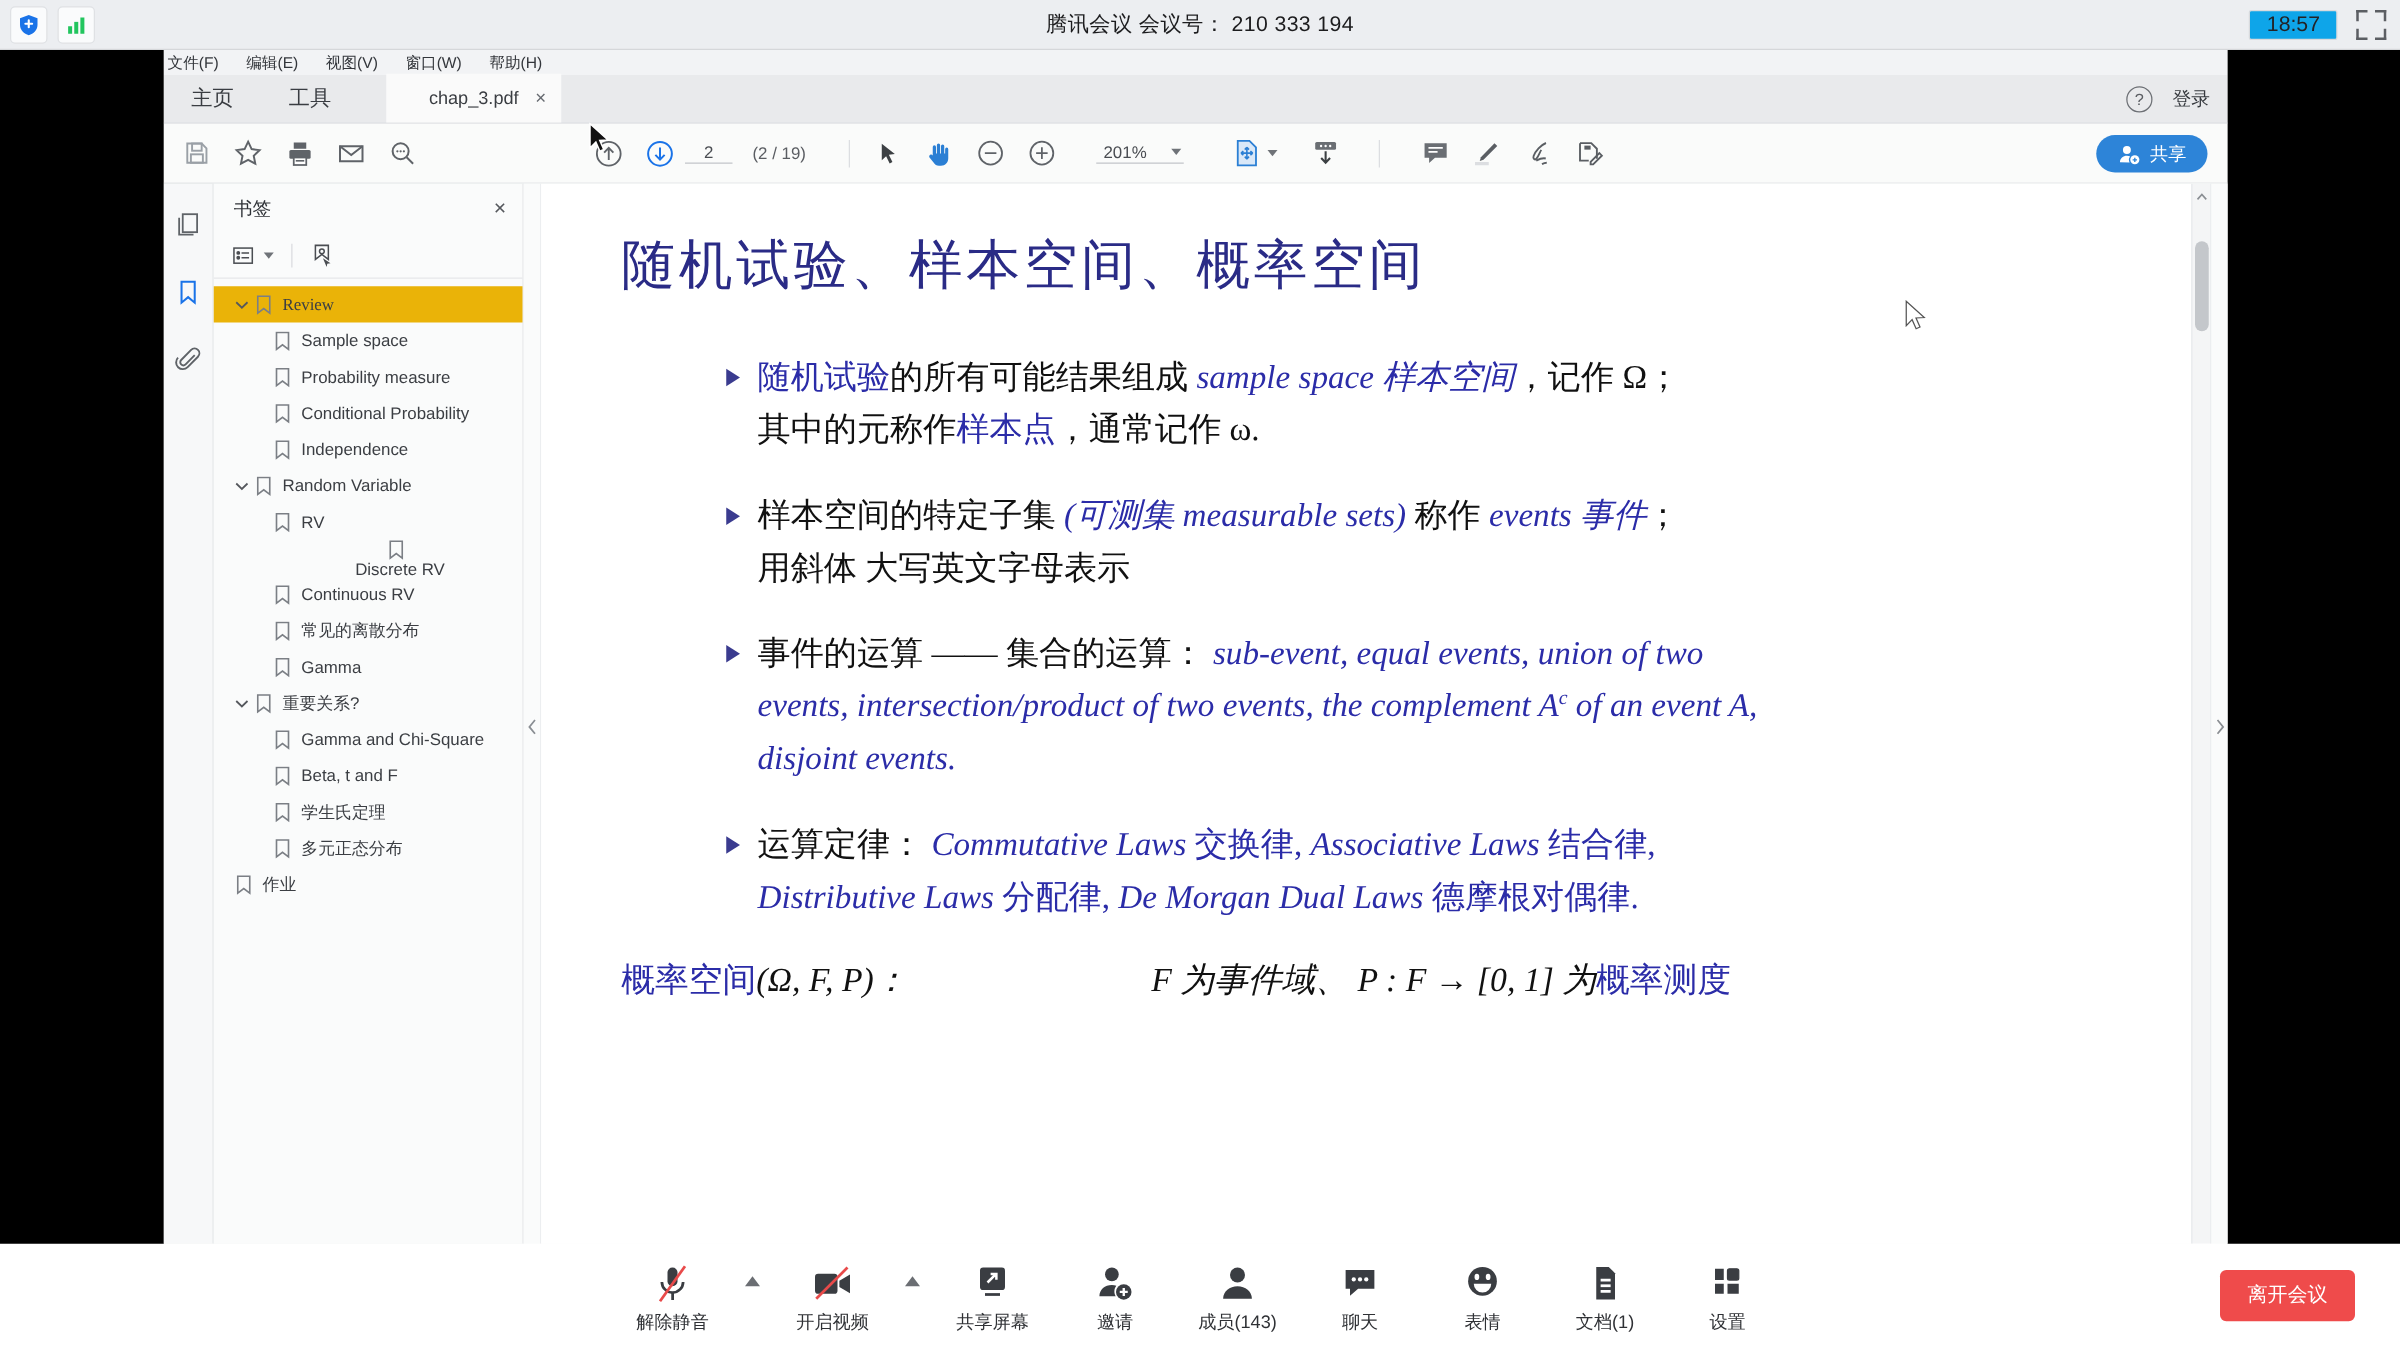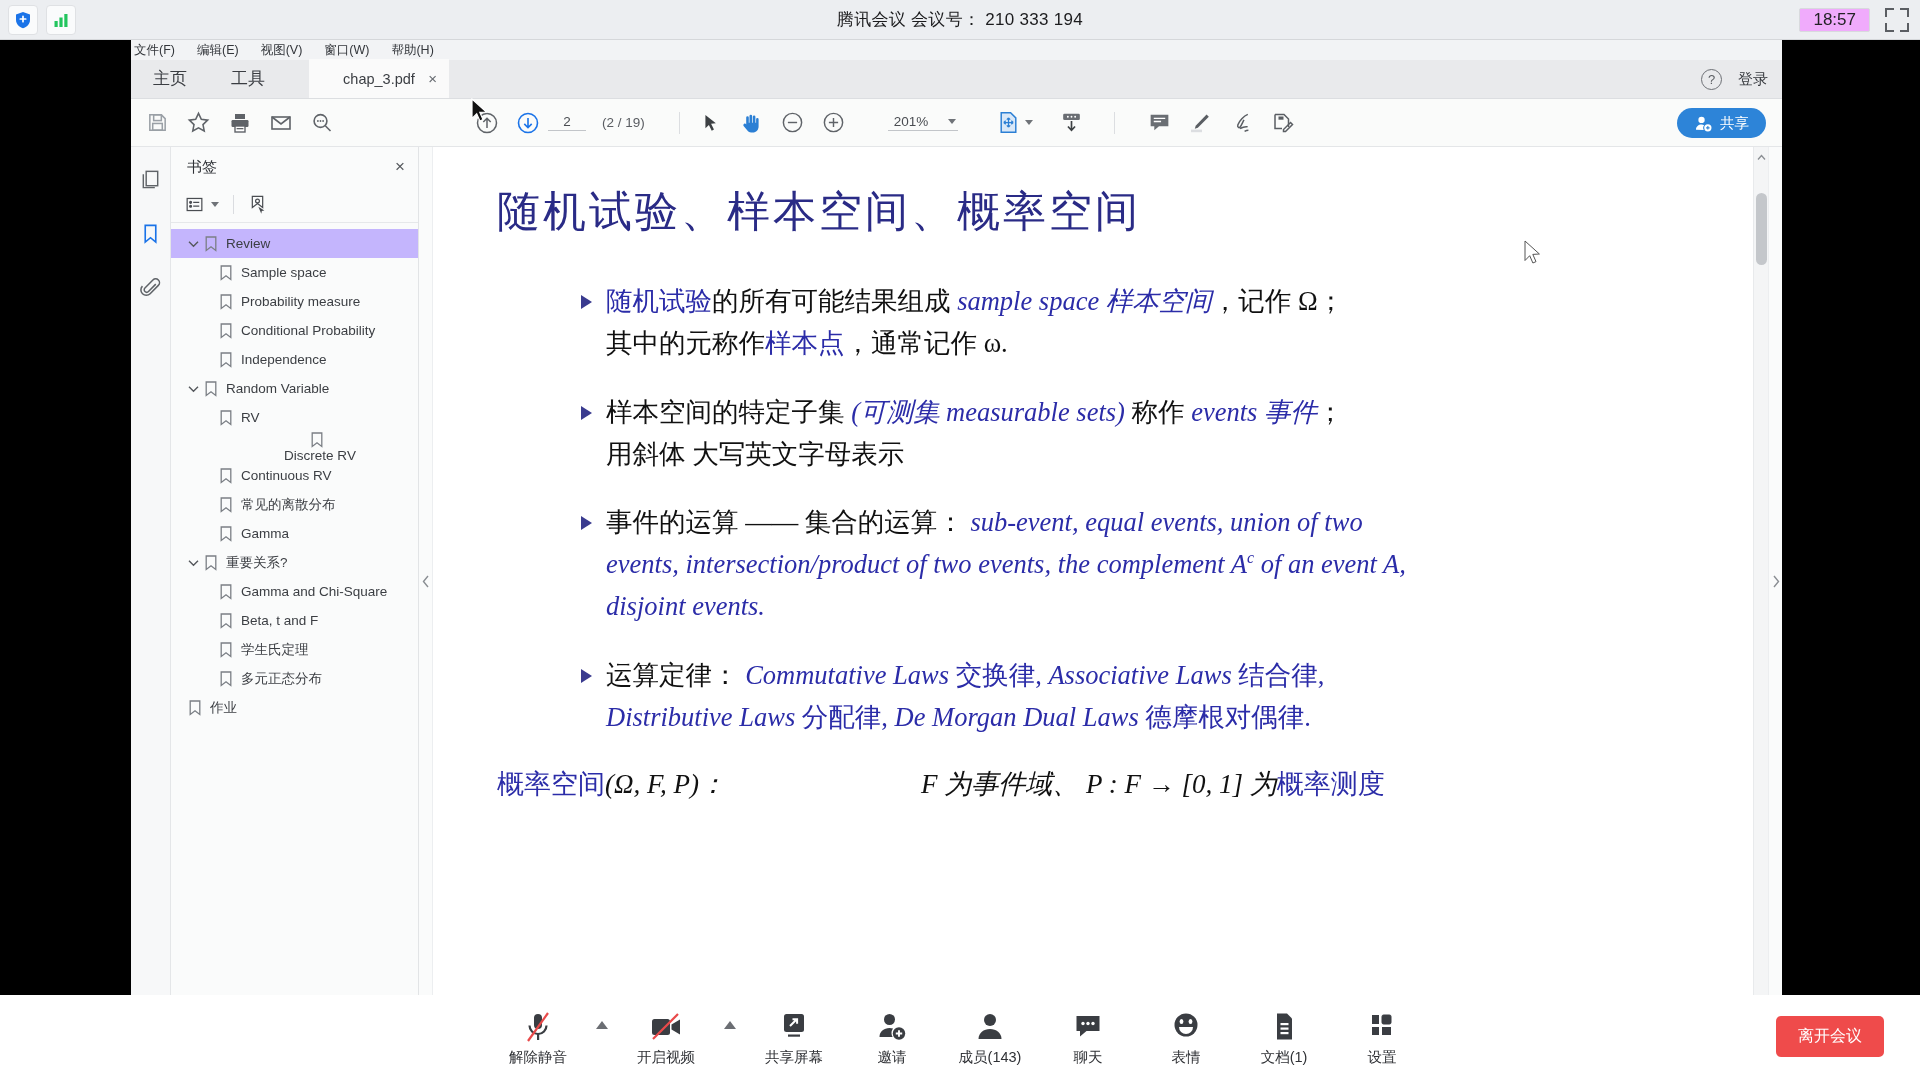--- a/index.html
+++ b/index.html
@@ -25,21 +25,21 @@
   .tm-title {
     position:absolute; left:0; right:0; text-align:center;
     font-size:17px; color:#1c1c1e; font-weight:400; letter-spacing:0.3px;
   }
   .tm-top-right {
     position:absolute; right:10px; top:0; height:40px;
     display:flex; align-items:center; gap:14px;
   }
   .tm-clock {
     font-size:17px; color:#232326; border:1px solid #d8dadd;
-    background:#f0abfc; padding:1px 13px; border-radius:2px;
+    background:#0ea5e9; padding:1px 13px; border-radius:2px;
   }
   .tm-expand { width:26px; height:26px; position:relative; cursor:pointer; }
   .tm-expand i {
     position:absolute; width:9px; height:9px; border:2px solid #5b5e63;
   }
   .tm-expand i:nth-child(1){ left:1px; top:1px; border-right:none; border-bottom:none;}
   .tm-expand i:nth-child(2){ right:1px; top:1px; border-left:none; border-bottom:none;}
   .tm-expand i:nth-child(3){ left:1px; bottom:1px; border-right:none; border-top:none;}
   .tm-expand i:nth-child(4){ right:1px; bottom:1px; border-left:none; border-top:none;}
 
@@ -129,21 +129,21 @@
   .bm-tools {
     height:36px; border-bottom:1px solid #e6e8ea; display:flex; align-items:center;
     padding-left:14px; gap:8px;
   }
   .bm-tool { display:flex; align-items:center; gap:3px; cursor:pointer; }
   .bm-tsep { width:1px; height:19px; background:#dadce0; margin:0 6px; }
   .bm-list { padding-top:6px; font-size:13.5px; color:#3b3e43; }
   .bm-row {
     height:29px; display:flex; align-items:center; cursor:pointer; position:relative;
   }
-  .bm-row.sel { background:#c4b5fd; }
+  .bm-row.sel { background:#eab308;font-family:Liberation Serif, serif; }
   .bm-chev { width:16px; display:flex; align-items:center; justify-content:center; }
   .bm-ico { width:19px; display:flex; align-items:center; justify-content:center; }
   .bm-lbl { margin-left:6px; white-space:nowrap; }
 
   
   .page-area { flex:1; background:#fff; position:relative; display:flex; }
   .left-collapse, .right-collapse {
     width:14px; background:#fafbfb; display:flex; align-items:center; justify-content:center;
     cursor:pointer; border-right:1px solid #eceef0;
   }
@@ -350,21 +350,21 @@
             </svg>
         </div>
         <div class="tb-btn">
           <svg width="25" height="25" viewBox="0 0 26 26" fill="none" stroke="#5f6368" stroke-width="1.5">
               <circle cx="13" cy="13" r="9.5"></circle>
               <path d="M8.2 13h9.6M13 8.2v9.6"></path>
             </svg>
         </div>
       </div>
 
-      <div class="zoombox" style="margin-left:34px">
+      <div class="zoombox" style="margin-left:23px">
         <span class="zoomval">201%</span>
         <span class="caret-dn"></span>
       </div>
 
       <div class="tb-group" style="margin-left:30px">
         <div class="tb-btn">
           <svg width="25" height="25" viewBox="0 0 24 24">
               <path d="M5 2.6h9l5 5v13.8H5z" fill="#d9e8f8" stroke="#2b7fd4" stroke-width="1.4"></path>
               <path d="M12 7.5v9M7.5 12h9M12 7.5l-1.6 1.8M12 7.5l1.6 1.8M12 16.5l-1.6-1.8M12 16.5l1.6-1.8M7.5 12l1.8-1.6M7.5 12l1.8 1.6M16.5 12l-1.8-1.6M16.5 12l-1.8 1.6" stroke="#2b7fd4" stroke-width="1.2" fill="none"></path>
             </svg>

